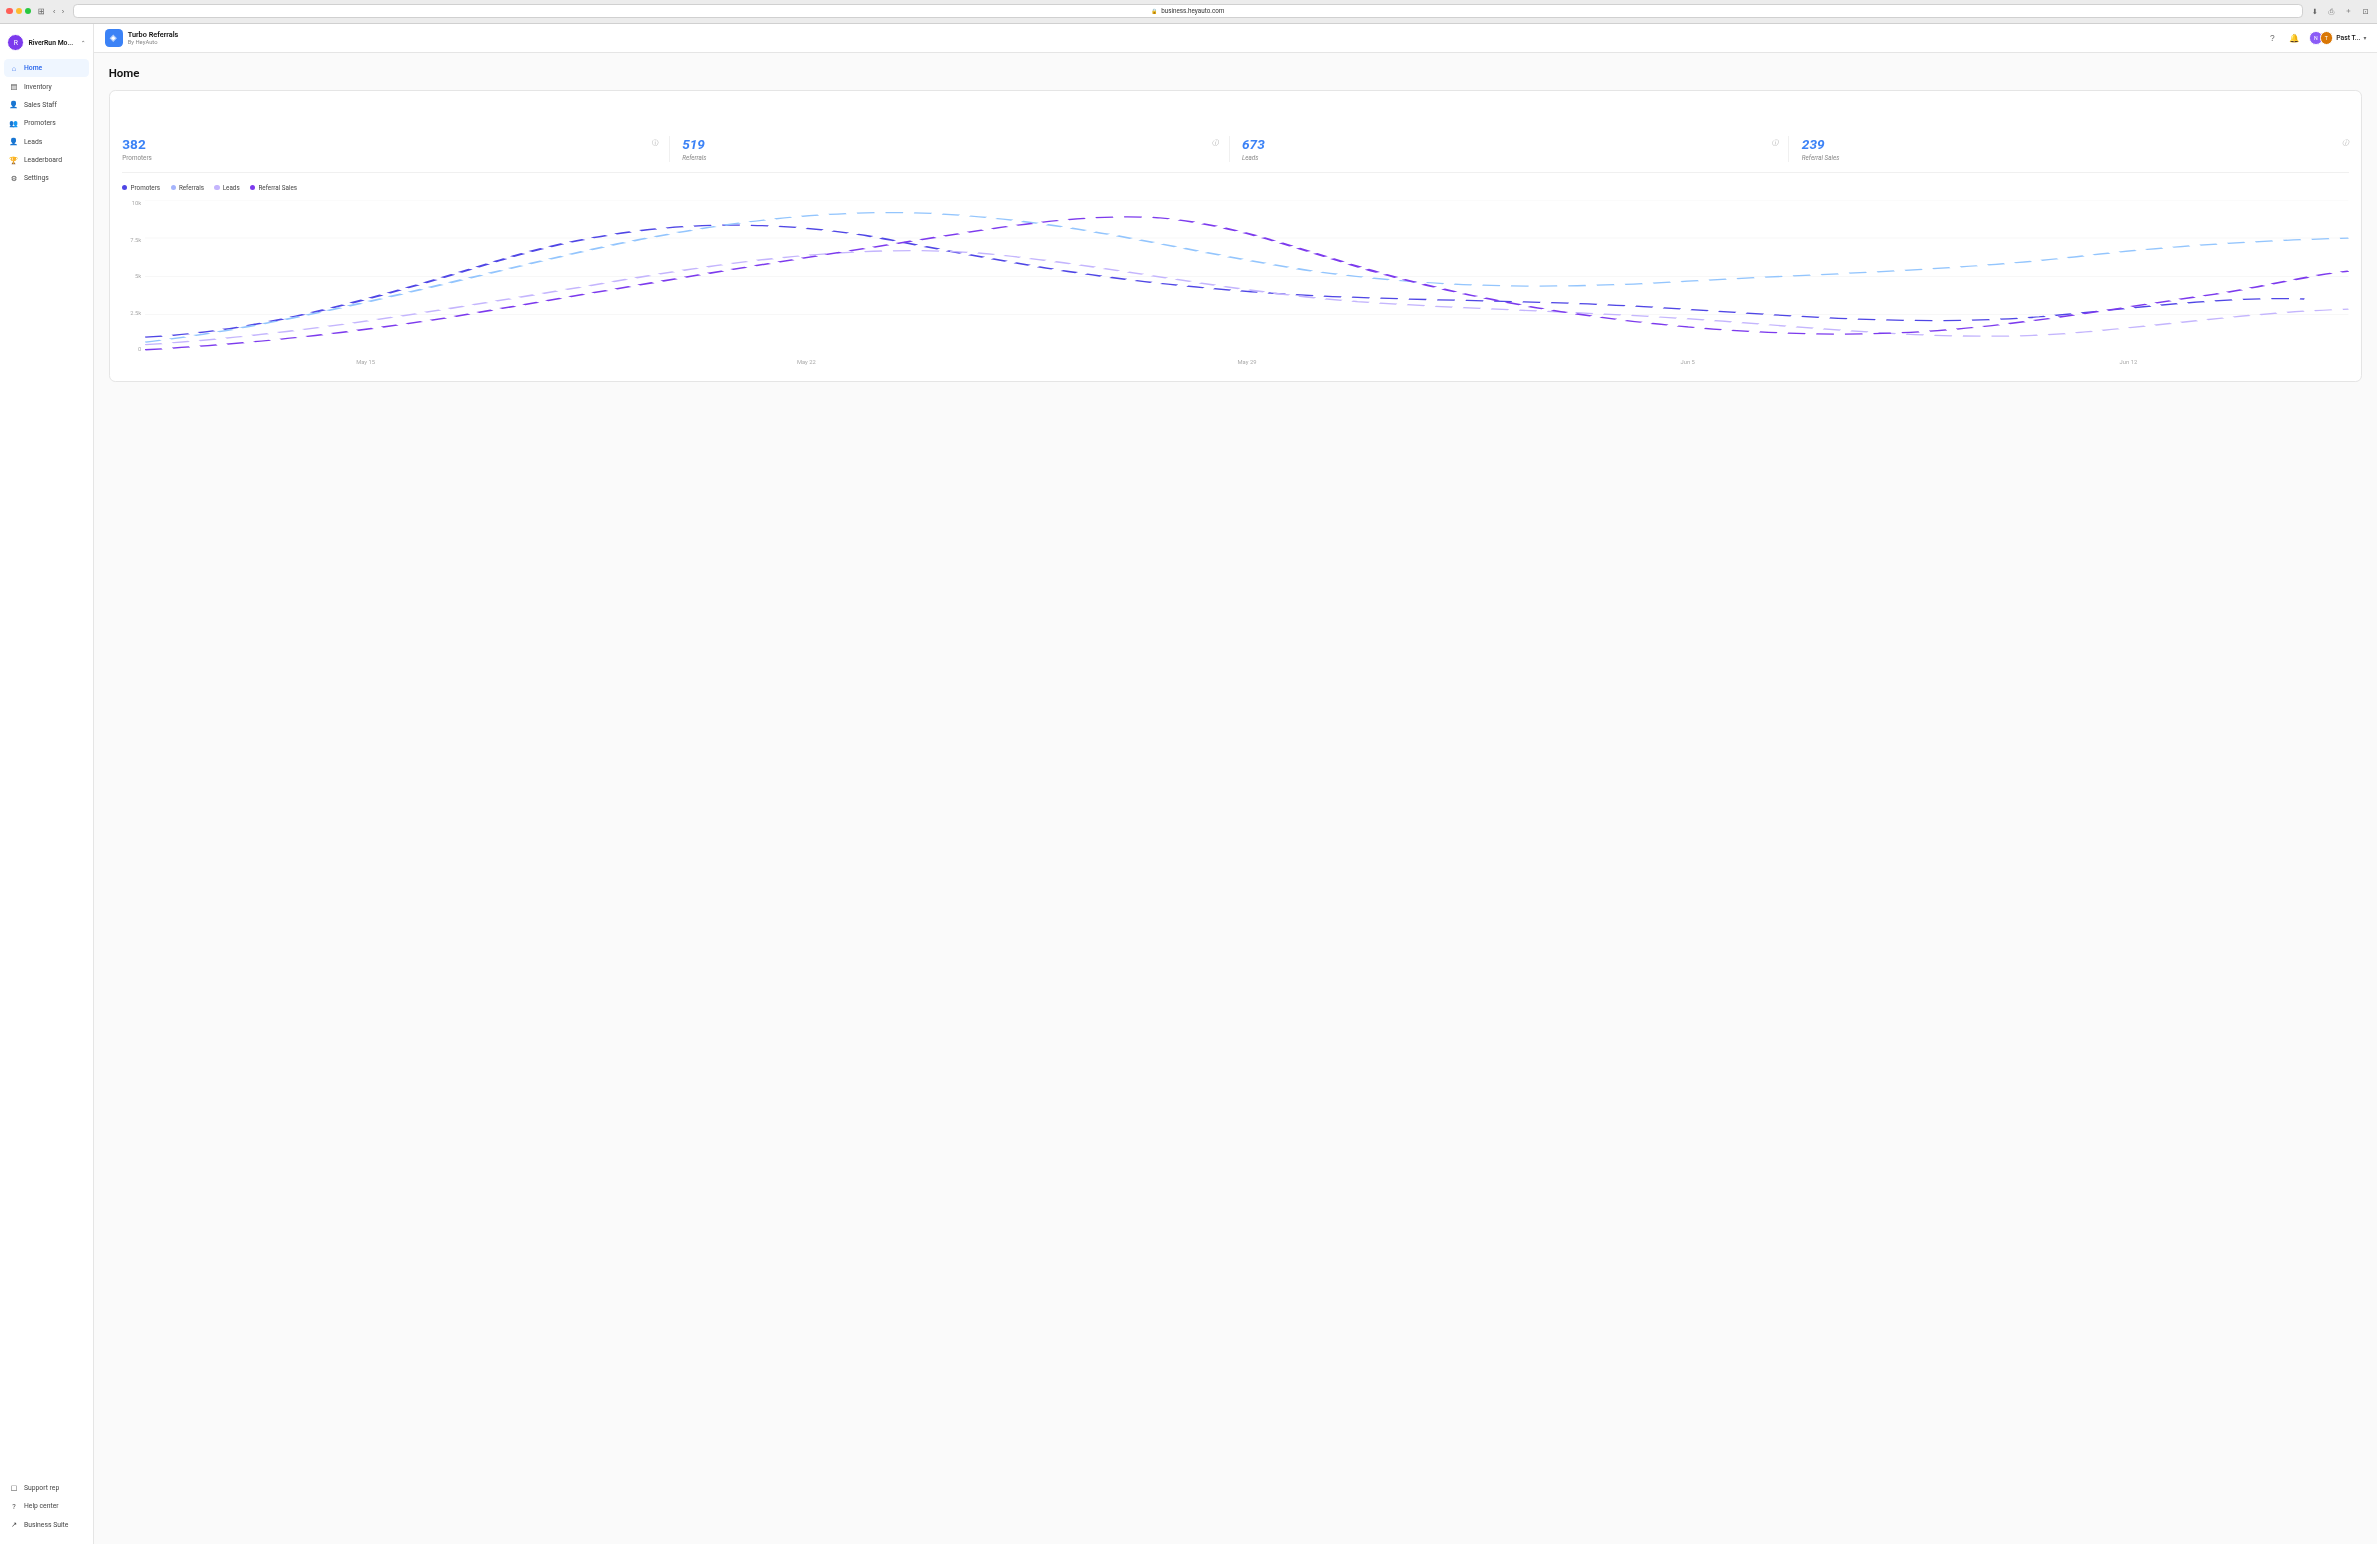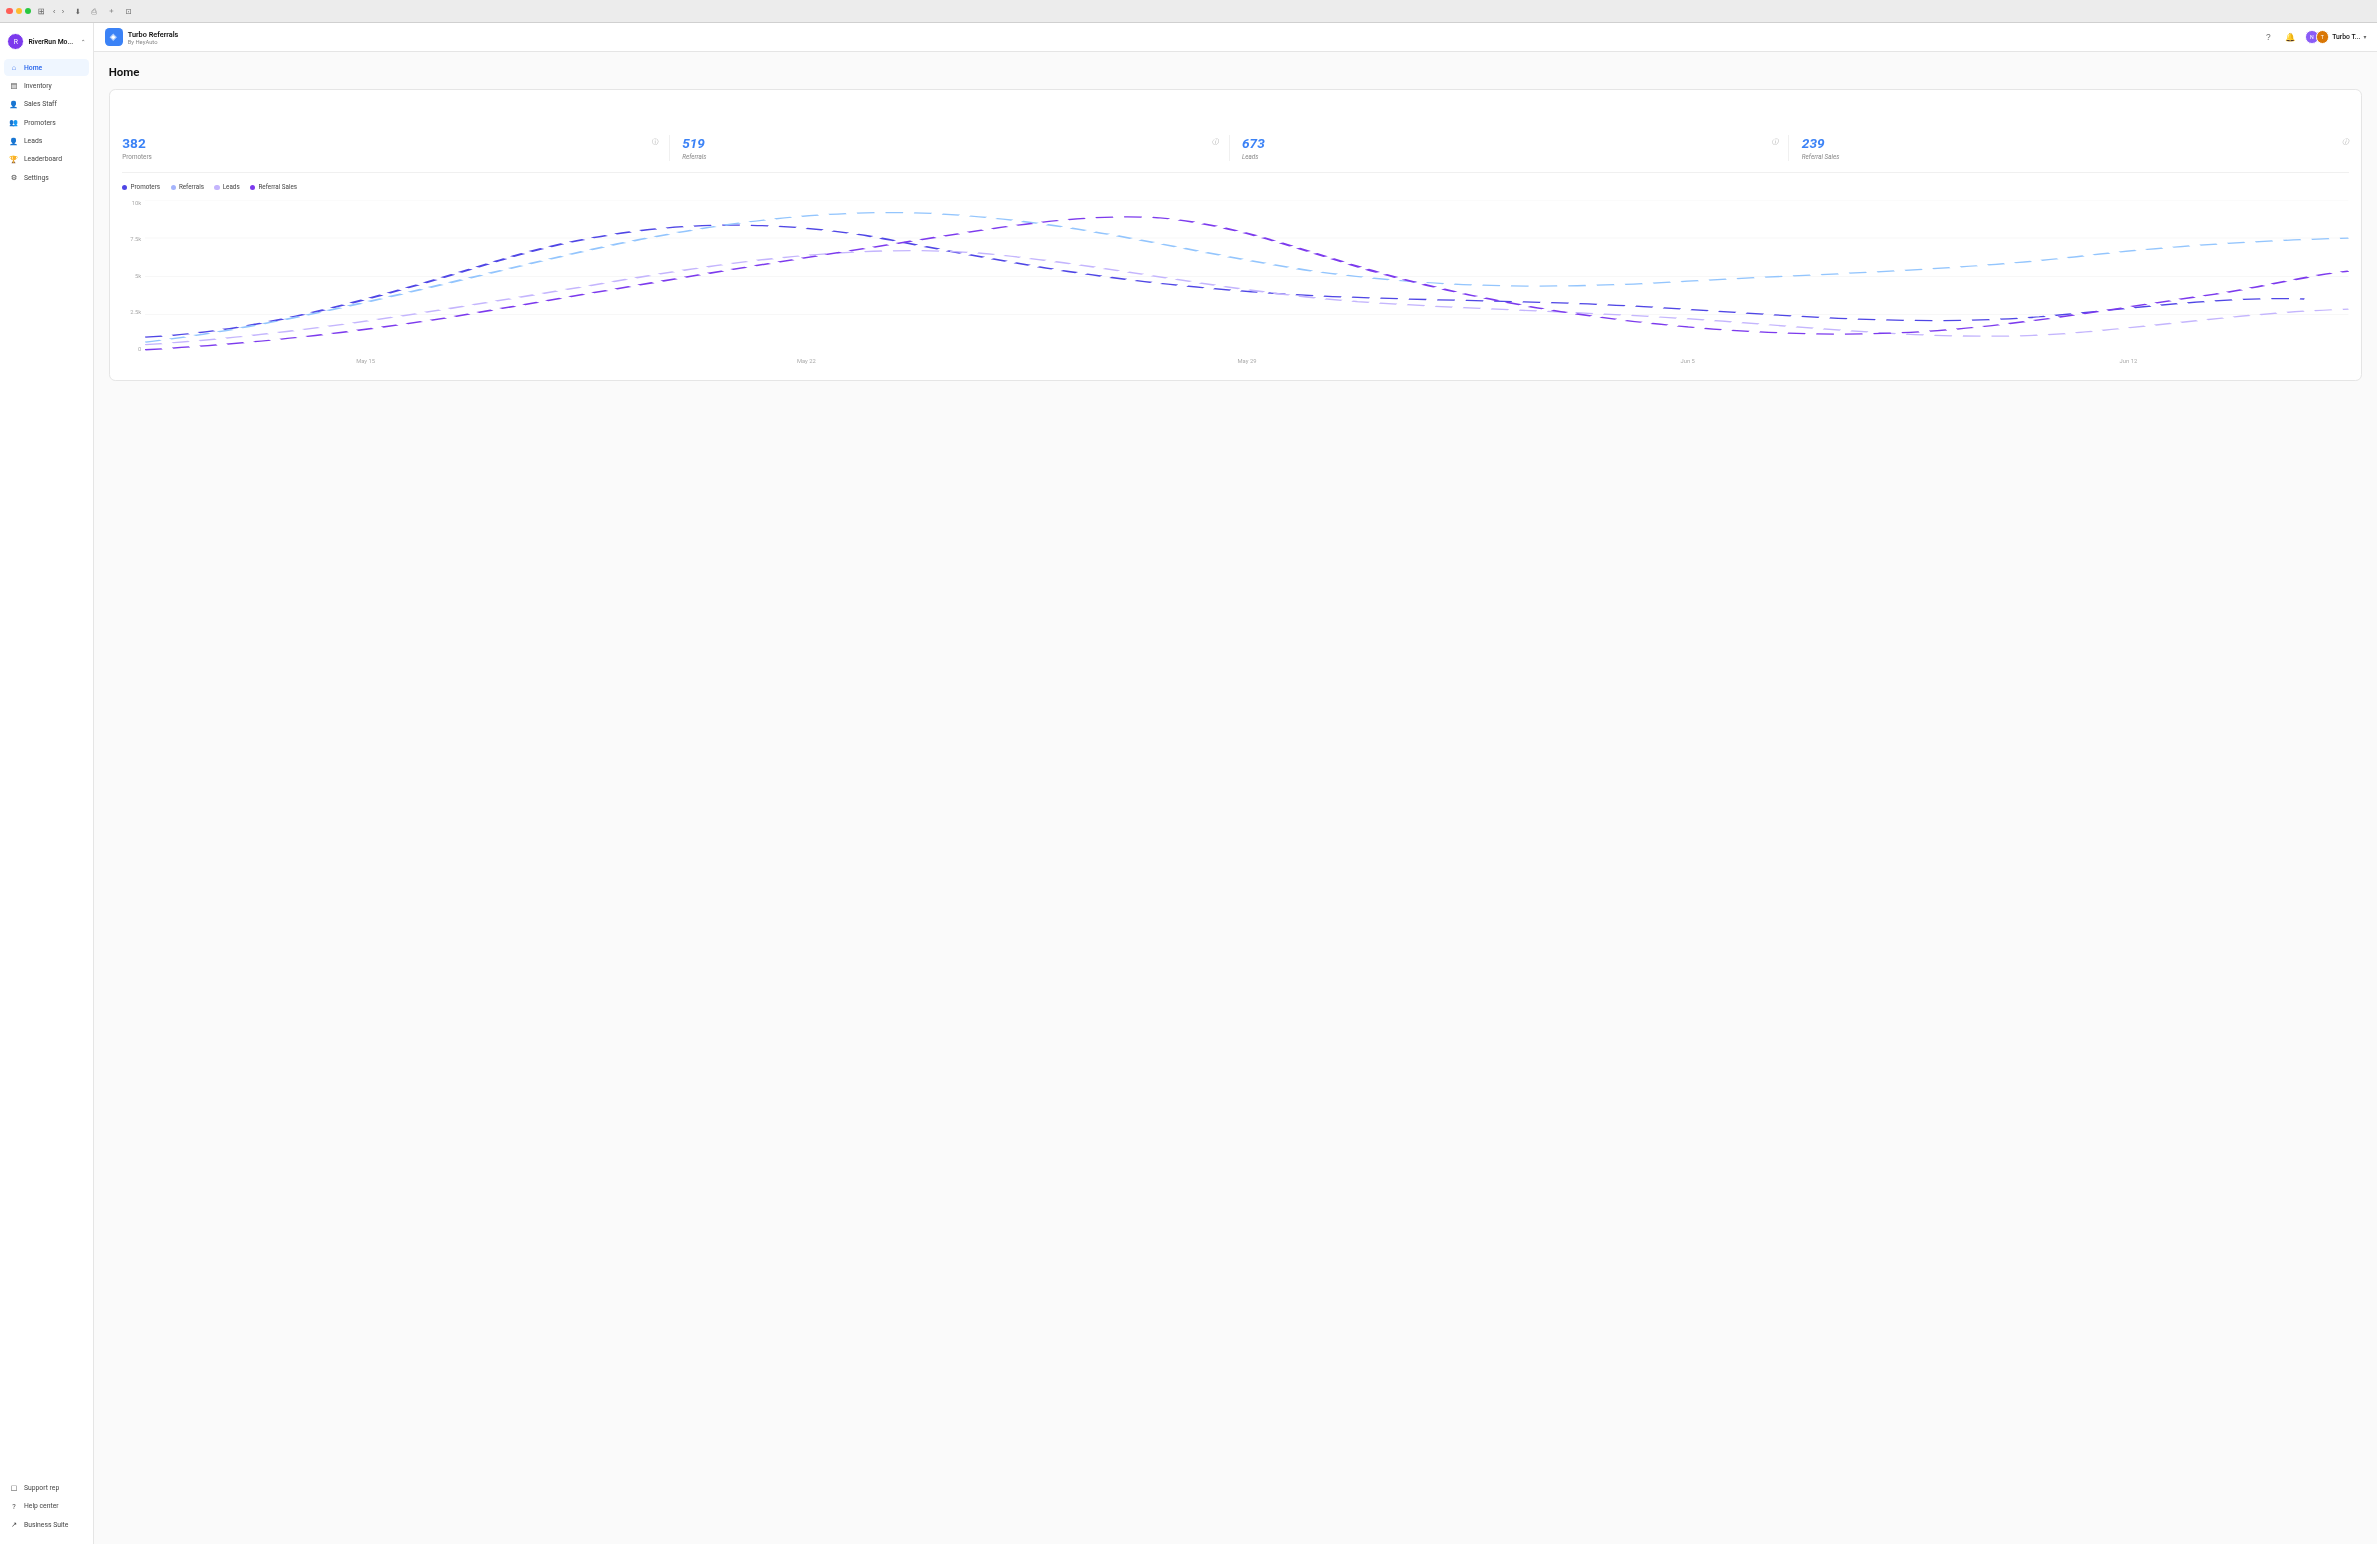--- a/index.html
+++ b/index.html
@@ -197,20 +197,24 @@
   <div class="traffic-lights">
     <div class="traffic-light tl-red"></div>
     <div class="traffic-light tl-yellow"></div>
     <div class="traffic-light tl-green"></div>
   </div>
   <button class="sidebar-toggle">⊞</button>
   <div class="nav-arrows">
     <button class="browser-icon-btn">‹</button>
     <button class="browser-icon-btn">›</button>
   </div>
+  <div class="address-bar">
+    <span class="lock-icon">🔒</span>
+    <span>business.heyauto.com</span>
+  </div>
   <div class="browser-actions">
     <button class="browser-icon-btn">⬇</button>
     <button class="browser-icon-btn">⎙</button>
     <button class="browser-icon-btn">＋</button>
     <button class="browser-icon-btn">⊡</button>
   </div>
 </div>
 
 <div class="app-container">
 
@@ -286,21 +290,21 @@
         </div>
       </div>
       <div class="topbar-actions">
         <button class="topbar-icon-btn">?</button>
         <button class="topbar-icon-btn">🔔</button>
         <div class="user-area">
           <div class="user-avatars">
             <div class="user-avatar" style="background:#8b5cf6;">N</div>
             <div class="user-avatar" style="background:#d97706;">T</div>
           </div>
-          <span class="user-name">Turbo T...</span>
+          <span class="user-name">Past T...</span>
           <span class="user-chevron">▾</span>
         </div>
       </div>
     </div>
 
     <div class="main-content">
       <h1 class="page-title">Home</h1>
 
       <div class="perf-card">
 

